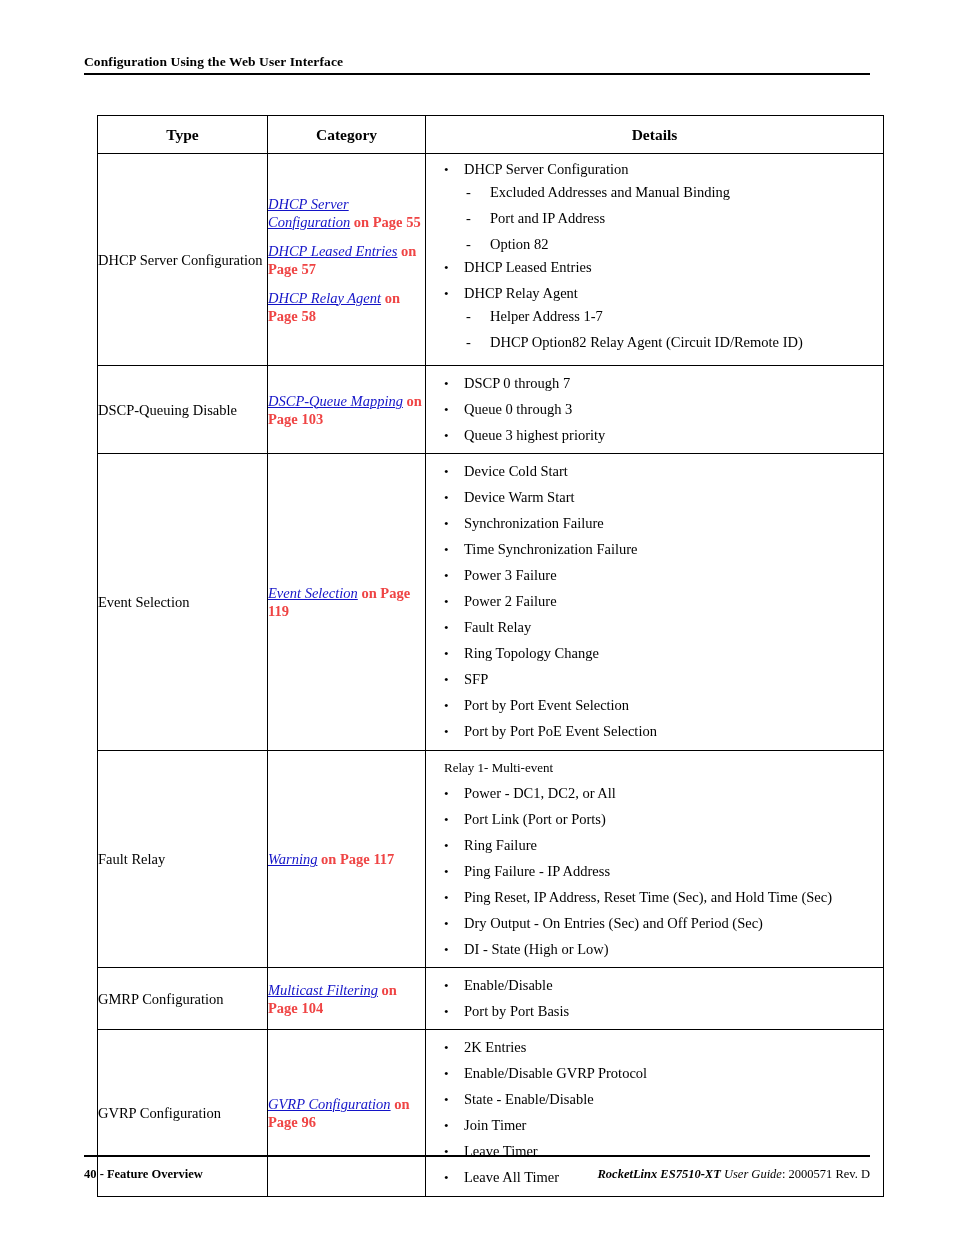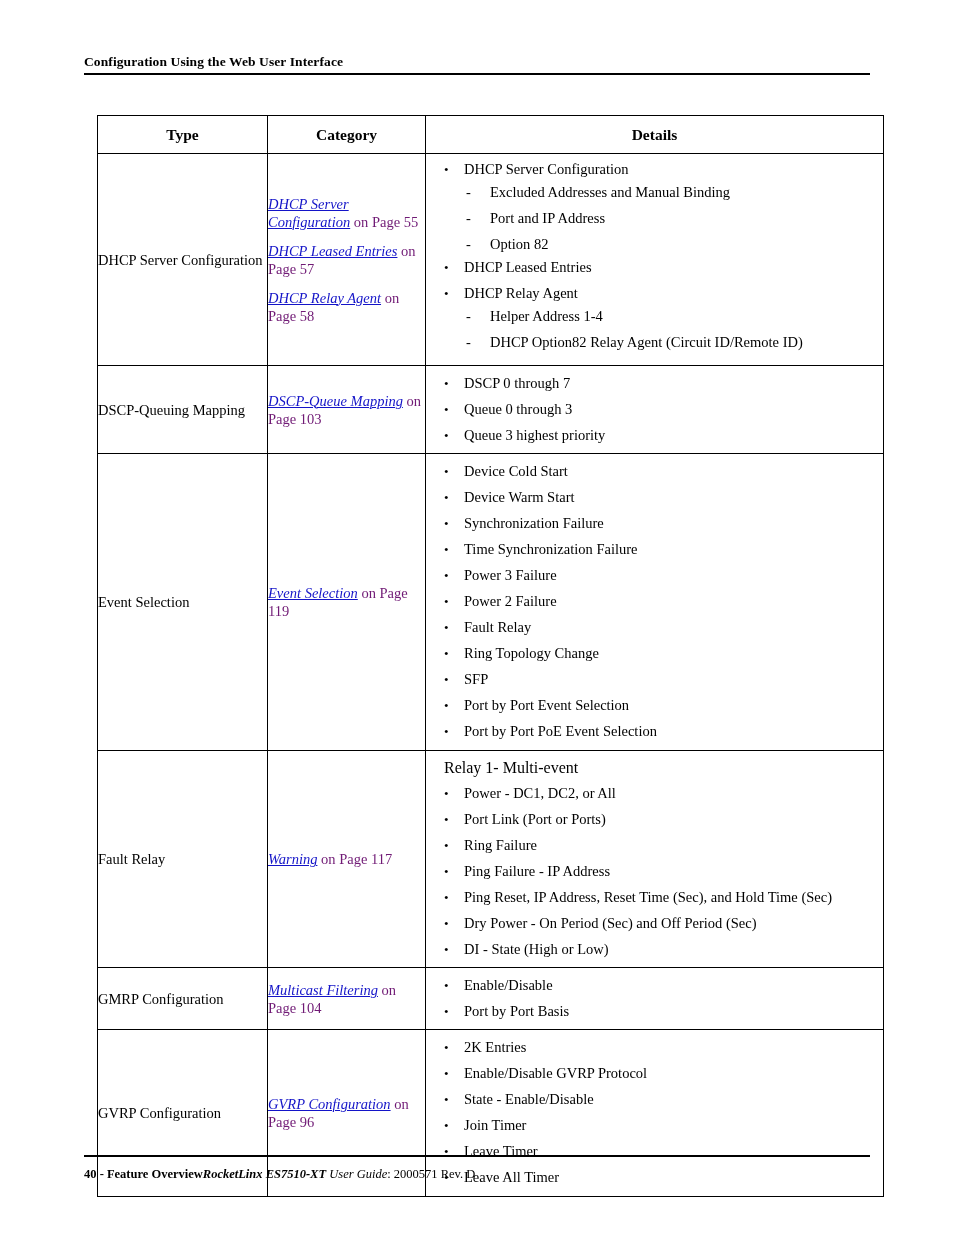--- a/index.html
+++ b/index.html
@@ -90,21 +90,21 @@
   .cat-block { margin: 0 0 11px 0; }
   .cat-block:last-child { margin-bottom: 0; }
 
   a.xref, .xref {
     color: #1414c8;
     font-style: italic;
     text-decoration: underline;
     text-decoration-color: #1414c8;
     text-decoration-thickness: 1px;
   }
-  .cat-tail { color: #701a75; font-style: normal; text-decoration: none; }
+  .cat-tail { color: #ef4444; font-style: normal; text-decoration: none; font-weight: bold; }
 
   
   ul.bullets {
     list-style: none;
     margin: 0;
     padding: 0;
   }
   ul.bullets > li {
     position: relative;
     padding-left: 38px;
@@ -139,21 +139,21 @@
     position: absolute;
     left: 2px;
     top: 0;
     line-height: 17px;
   }
 
   .intro-line {
     padding-left: 18px;
     margin: 0 0 9px 0;
     line-height: 17px;
-    font-size: 16px;
+    font-size: 13px;
   }
 
   
   tr.row-dhcp td.cell-details    { padding-top: 7px;  padding-bottom: 8px; }
   tr.row-dscp td.cell-details    { padding-top: 9px;  padding-bottom: 9px; }
   tr.row-event td.cell-details   { padding-top: 9px;  padding-bottom: 10px; }
   tr.row-fault td.cell-details   { padding-top: 8px;  padding-bottom: 9px; }
   tr.row-gmrp td.cell-details    { padding-top: 9px;  padding-bottom: 9px; }
   tr.row-gvrp td.cell-details    { padding-top: 9px;  padding-bottom: 10px; }
 
@@ -164,20 +164,21 @@
     top: 1155px;
     width: 786px;
   }
   .page-footer .ftr-rule {
     border-bottom: 2px solid #000;
     width: 786px;
   }
   .page-footer .ftr-row {
     margin-top: 10px;
     display: flex;
+    justify-content: space-between;
     align-items: baseline;
     font-size: 12.5px;
   }
   .ftr-left {
     font-weight: bold;
     font-size: 12.5px;
   }
   .ftr-right { font-size: 12.5px; white-space: nowrap; }
   .ftr-right .prod {
     font-weight: bold;
@@ -218,28 +219,28 @@
           </td>
           <td class="cell-details">
             <ul class="bullets">
               <li class="has-sub"><span class="blt">•</span><span>DHCP Server Configuration</span><ul class="subs">
                   <li><span class="dsh">-</span><span>Excluded Addresses and Manual Binding</span></li>
                   <li><span class="dsh">-</span><span>Port and IP Address</span></li>
                   <li><span class="dsh">-</span><span>Option 82</span></li>
                 </ul></li>
               <li><span class="blt">•</span><span>DHCP Leased Entries</span></li>
               <li class="has-sub"><span class="blt">•</span><span>DHCP Relay Agent</span><ul class="subs">
-                  <li><span class="dsh">-</span><span>Helper Address 1-4</span></li>
+                  <li><span class="dsh">-</span><span>Helper Address 1-7</span></li>
                   <li><span class="dsh">-</span><span>DHCP Option82 Relay Agent (Circuit ID/Remote ID)</span></li>
                 </ul></li>
             </ul>
           </td>
         </tr>
         <tr class="row-dscp">
-          <td class="cell-type"><span>DSCP-Queuing Mapping</span></td>
+          <td class="cell-type"><span>DSCP-Queuing Disable</span></td>
           <td class="cell-category">
             <div class="cat-block"><a class="xref" href="#">DSCP-Queue Mapping</a><span class="cat-tail"> on Page 103</span></div>
           </td>
           <td class="cell-details">
             <ul class="bullets">
               <li><span class="blt">•</span><span>DSCP 0 through 7</span></li>
               <li><span class="blt">•</span><span>Queue 0 through 3</span></li>
               <li><span class="blt">•</span><span>Queue 3 highest priority</span></li>
             </ul>
           </td>
@@ -271,21 +272,21 @@
             <div class="cat-block"><a class="xref" href="#">Warning</a><span class="cat-tail"> on Page 117</span></div>
           </td>
           <td class="cell-details">
             <div class="intro-line">Relay 1- Multi-event</div>
             <ul class="bullets">
               <li><span class="blt">•</span><span>Power - DC1, DC2, or All</span></li>
               <li><span class="blt">•</span><span>Port Link (Port or Ports)</span></li>
               <li><span class="blt">•</span><span>Ring Failure</span></li>
               <li><span class="blt">•</span><span>Ping Failure - IP Address</span></li>
               <li><span class="blt">•</span><span>Ping Reset, IP Address, Reset Time (Sec), and Hold Time (Sec)</span></li>
-              <li><span class="blt">•</span><span>Dry Power - On Period (Sec) and Off Period (Sec)</span></li>
+              <li><span class="blt">•</span><span>Dry Output - On Entries (Sec) and Off Period (Sec)</span></li>
               <li><span class="blt">•</span><span>DI - State (High or Low)</span></li>
             </ul>
           </td>
         </tr>
         <tr class="row-gmrp">
           <td class="cell-type"><span>GMRP Configuration</span></td>
           <td class="cell-category">
             <div class="cat-block"><a class="xref" href="#">Multicast Filtering</a><span class="cat-tail"> on Page 104</span></div>
           </td>
           <td class="cell-details">

